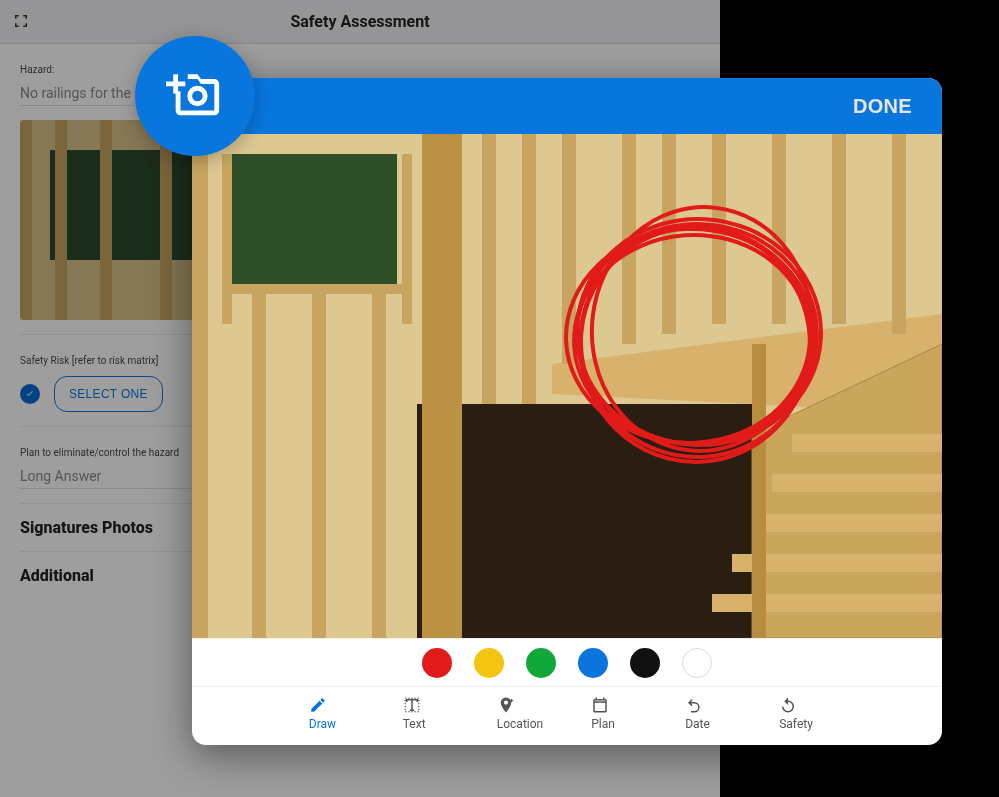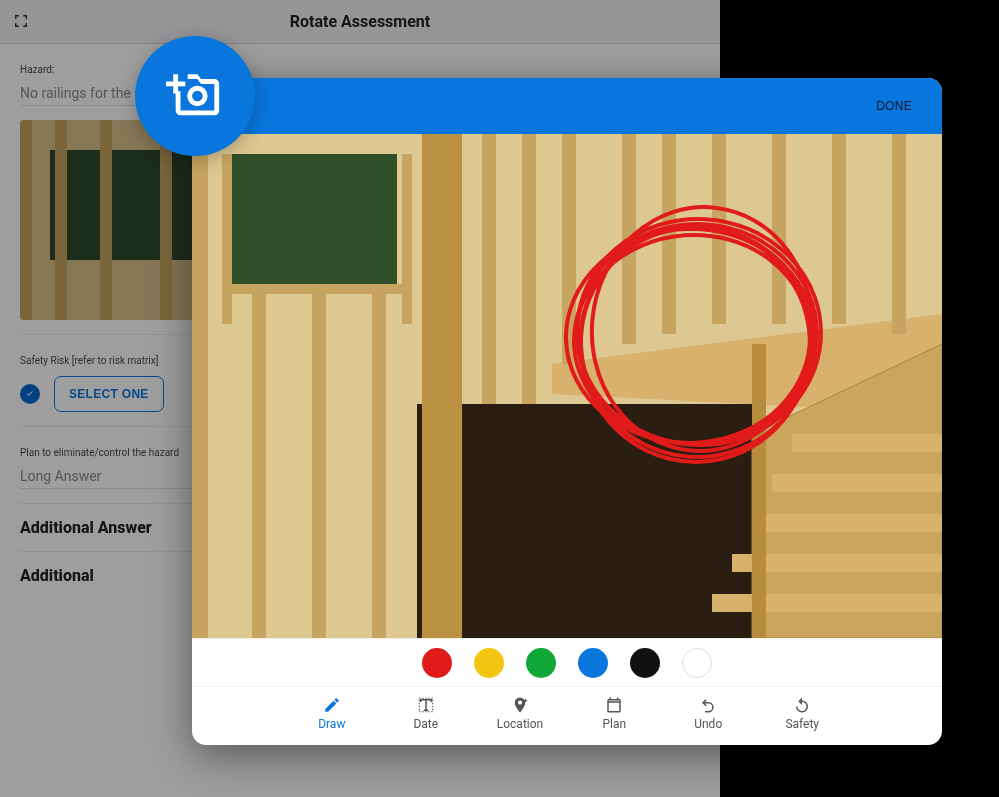--- a/index.html
+++ b/index.html
@@ -13,62 +13,62 @@
   .form-body { padding:0 20px; }
   .section { border-top:1px solid #eee; padding:14px 0; }
   .section.first { border-top:none; }
   .form-label { font-size:10px; color:#4a4a4a; margin:6px 0 6px 0; }
   .form-value-muted { font-size:14px; color:#8b8b8b; padding:4px 0; border-bottom:1px solid #e2e2e2; }
   .photo-thumb { margin-top:14px; height:200px; width:100%; background:#c9b17c; border-radius:4px; position:relative; overflow:hidden; }
 
   .risk-row { display:flex; align-items:center; gap:14px; margin-top:10px; }
   .check-circle { width:20px; height:20px; border-radius:50%; background:#066bcf; display:flex; align-items:center; justify-content:center; }
   .check-circle svg { width:12px; height:12px; fill:#fff; }
-  .select-one { border:1px solid #0b78de; color:#0b78de; background:transparent; font-size:12px; font-weight:700; letter-spacing:.3px; padding:10px 14px; border-radius:7px; }
+  .select-one { border:1px solid #0b78de; color:#0b78de; background:transparent; font-size:12px; font-weight:400; letter-spacing:.3px; padding:10px 14px; border-radius:13px; }
 
   .section-heading { font-weight:800; font-size:16px; color:#222; }
   .sign-save { background:#1f9d3d; color:#fff; font-weight:600; font-size:13px; padding:10px 14px; border:none; border-radius:6px; float:right; margin-top:-4px; }
 
   
   .dim-overlay { position:absolute; inset:0; background:rgba(0,0,0,0.38); pointer-events:none; }
 
   
   .camera-badge { position:absolute; left:135px; top:36px; width:120px; height:120px; border-radius:60px; background:#0876dd; display:flex; align-items:center; justify-content:center; z-index:30; box-shadow:0 4px 18px rgba(0,0,0,.25);}
   .camera-badge svg { width:58px; height:58px; fill:#fff; }
 
   
   .modal { position:absolute; left:192px; top:78px; width:750px; height:667px; background:#fff; border-radius:14px; overflow:hidden; box-shadow:0 10px 40px rgba(0,0,0,.45); z-index:20; display:flex; flex-direction:column; }
   .modal-header { height:56px; background:#0876dd; display:flex; align-items:center; justify-content:flex-end; padding:0 24px; }
-  .done-btn { color:#0f172a; font-size:12px; font-weight:400; letter-spacing:.3px; background:none; border:none; }
+  .done-btn { color:#e5e5e5; font-size:20px; font-weight:700; letter-spacing:.3px; background:none; border:none; }
   .modal-image { flex:0 0 504px; position:relative; background:#e2cfa0; overflow:hidden; }
   .modal-image svg.scene { position:absolute; inset:0; width:100%; height:100%; }
   .anno { position:absolute; left:365px; top:60px; width:280px; height:280px; }
 
   .color-row { height:48px; display:flex; align-items:center; justify-content:center; gap:22px; border-top:1px solid #f0f0f0;}
   .color-swatch { width:30px; height:30px; border-radius:50%; }
   .color-swatch.white { border:1px solid #ddd; }
 
   .tool-row { height:54px; display:flex; align-items:center; justify-content:center; gap:48px; border-top:1px solid #f0f0f0; }
-  .tool { display:flex; flex-direction:column; align-items:center; font-size:12px; color:#555; min-width:46px; }
+  .tool { display:flex; flex-direction:column; font-size:12px; color:#555; min-width:46px; }
   .tool.active { color:#0876dd; }
   .tool svg { width:18px; height:18px; fill:currentColor; }
 
   
 </style>
 </head>
 <body>
 
 <div class="app-viewport">
   <div class="app-header">
     <div class="collapse-ic">
       <svg viewBox="0 0 24 24">
           <path d="M4 9h2V6h3V4H4v5zm0 6v5h5v-2H6v-3H4zm16-6V4h-5v2h3v3h2zm0 6h-2v3h-3v2h5v-5z"></path>
         </svg>
     </div>
-    <div class="title">Rotate Assessment</div>
+    <div class="title">Safety Assessment</div>
   </div>
 
   <div class="form-body">
     <div class="section first">
       <div class="form-label">Hazard:</div>
       <div class="form-value-muted">No railings for the stairs</div>
       <div class="photo-thumb">
         <svg viewBox="0 0 700 200" preserveAspectRatio="xMidYMid slice" style="width:100%;height:100%">
           <rect width="700" height="200" fill="#d9c089"></rect>
           <rect x="40" y="30" width="170" height="110" fill="#2f4a2e"></rect>
@@ -97,21 +97,21 @@
         <button class="select-one">SELECT ONE</button>
       </div>
     </div>
 
     <div class="section">
       <div class="form-label">Plan to eliminate/control the hazard</div>
       <div class="form-value-muted">Long Answer</div>
     </div>
 
     <div class="section">
-      <span class="section-heading">Additional Answer</span>
+      <span class="section-heading">Signatures Photos</span>
     </div>
 
     <div class="section" style="border-top:1px solid #eee;">
       <span class="section-heading">Additional</span>
       <button class="sign-save">SIGN &amp; SAVE</button>
     </div>
   </div>
 
   <div class="dim-overlay"></div>
 </div>
@@ -199,40 +199,40 @@
       <span><svg viewBox="0 0 24 24">
             <path d="M3 17.25V21h3.75L17.81 9.94l-3.75-3.75L3 17.25zM20.71 7.04a1 1 0 0 0 0-1.41l-2.34-2.34a1 1 0 0 0-1.41 0l-1.83 1.83 3.75 3.75 1.83-1.83z"></path>
           </svg></span>
       <span>Draw</span>
     </div>
     <div class="tool">
       <span><svg viewBox="0 0 24 24">
             <path d="M4 4h16v4h-2V6h-5v12h2v2H9v-2h2V6H6v2H4V4z"></path>
             <rect x="3" y="3" width="18" height="18" fill="none" stroke="currentColor" stroke-width="1.5" stroke-dasharray="2 2"></rect>
           </svg></span>
-      <span>Date</span>
+      <span>Text</span>
     </div>
     <div class="tool">
       <span><svg viewBox="0 0 24 24">
             <path d="M12 2a7 7 0 0 0-7 7c0 5.25 7 13 7 13s7-7.75 7-13a7 7 0 0 0-7-7zm0 9.5A2.5 2.5 0 1 1 12 6a2.5 2.5 0 0 1 0 5.5z"></path>
             <path d="M18 6h3M19.5 4.5v3" stroke="currentColor" stroke-width="1.5" stroke-linecap="round"></path>
           </svg></span>
       <span>Location</span>
     </div>
     <div class="tool">
       <span><svg viewBox="0 0 24 24">
             <path d="M19 4h-1V2h-2v2H8V2H6v2H5a2 2 0 0 0-2 2v14a2 2 0 0 0 2 2h14a2 2 0 0 0 2-2V6a2 2 0 0 0-2-2zm0 16H5V9h14v11zM5 7V6h14v1H5z"></path>
           </svg></span>
       <span>Plan</span>
     </div>
     <div class="tool">
       <span><svg viewBox="0 0 24 24">
             <path d="M12.5 8H7.9l2.3-2.3L8.8 4.3 4 9l4.8 4.7 1.4-1.4L7.9 10h4.6a5 5 0 1 1 0 10H8v2h4.5a7 7 0 0 0 0-14z"></path>
           </svg></span>
-      <span>Undo</span>
+      <span>Date</span>
     </div>
     <div class="tool">
       <span><svg viewBox="0 0 24 24">
             <path d="M12 6V2l-5 5 5 5V8a6 6 0 1 1-6 6H4a8 8 0 1 0 8-8z"></path>
           </svg></span>
       <span>Safety</span>
     </div>
   </div>
 </div>
 

